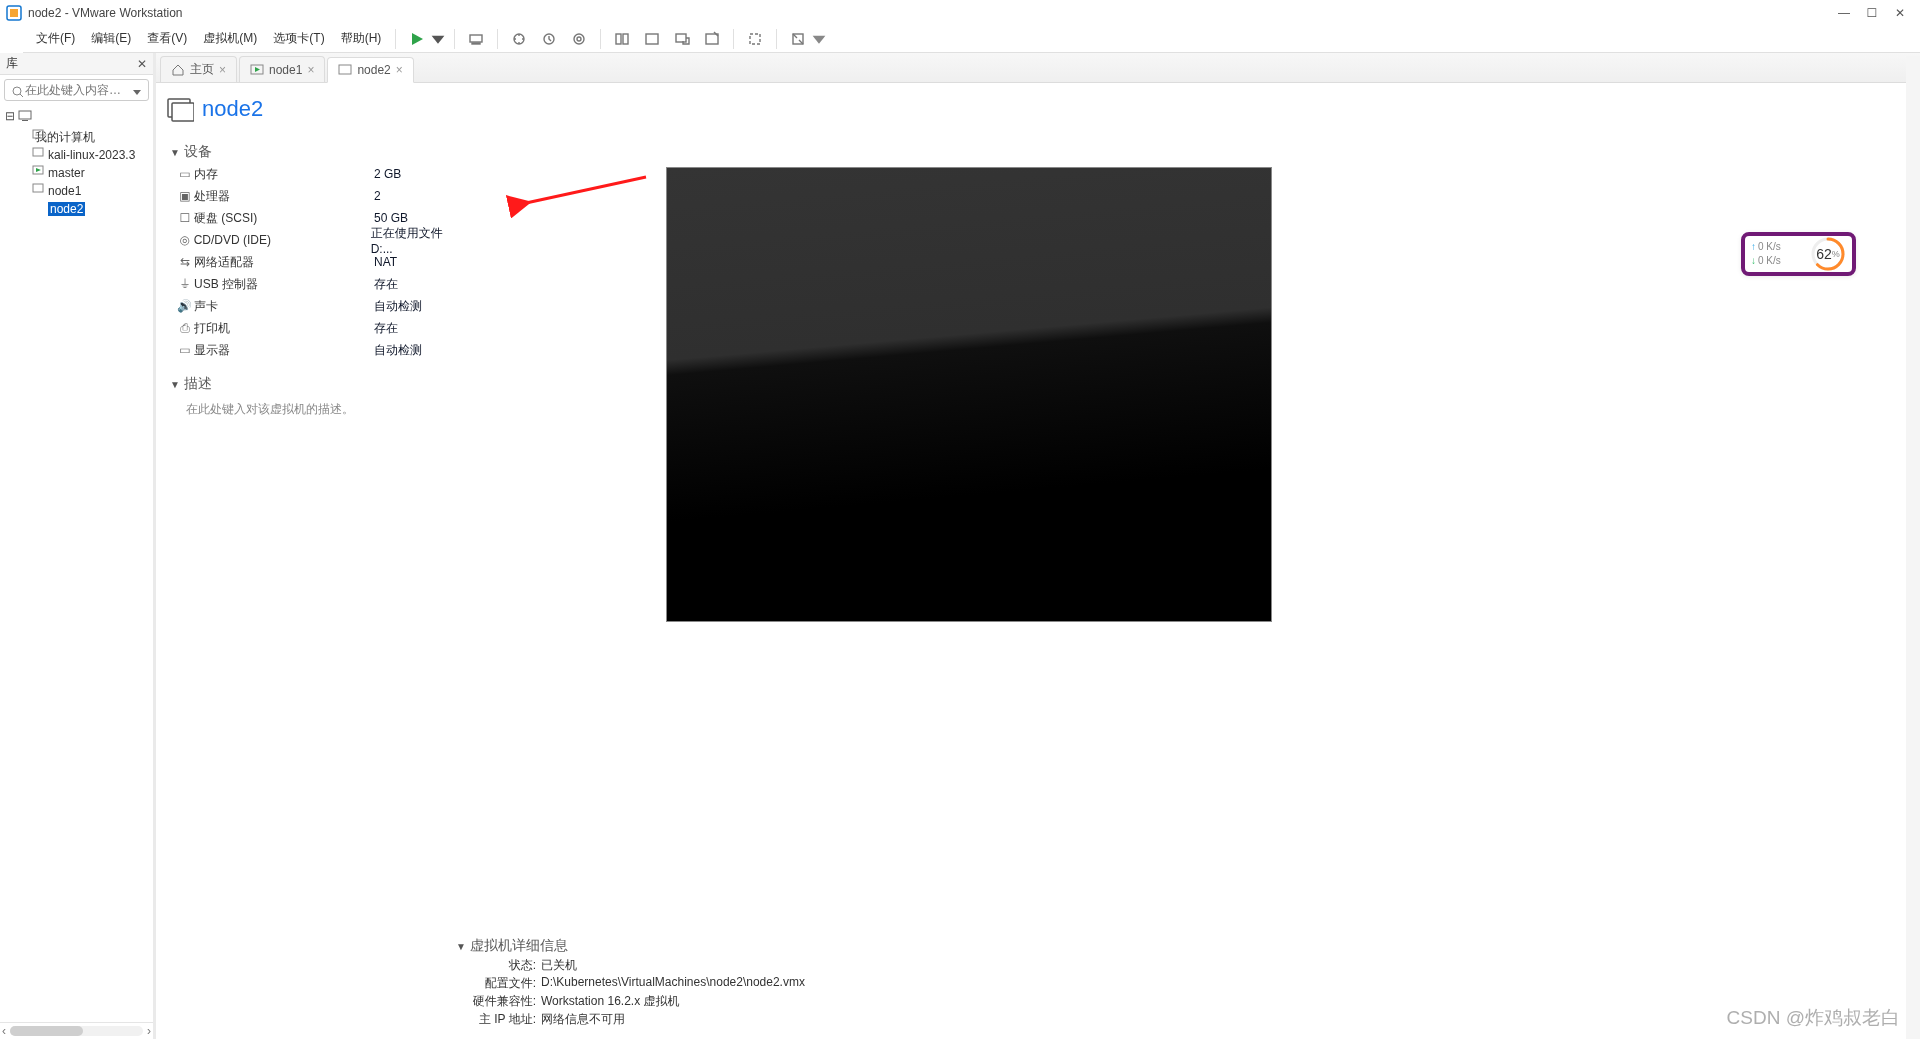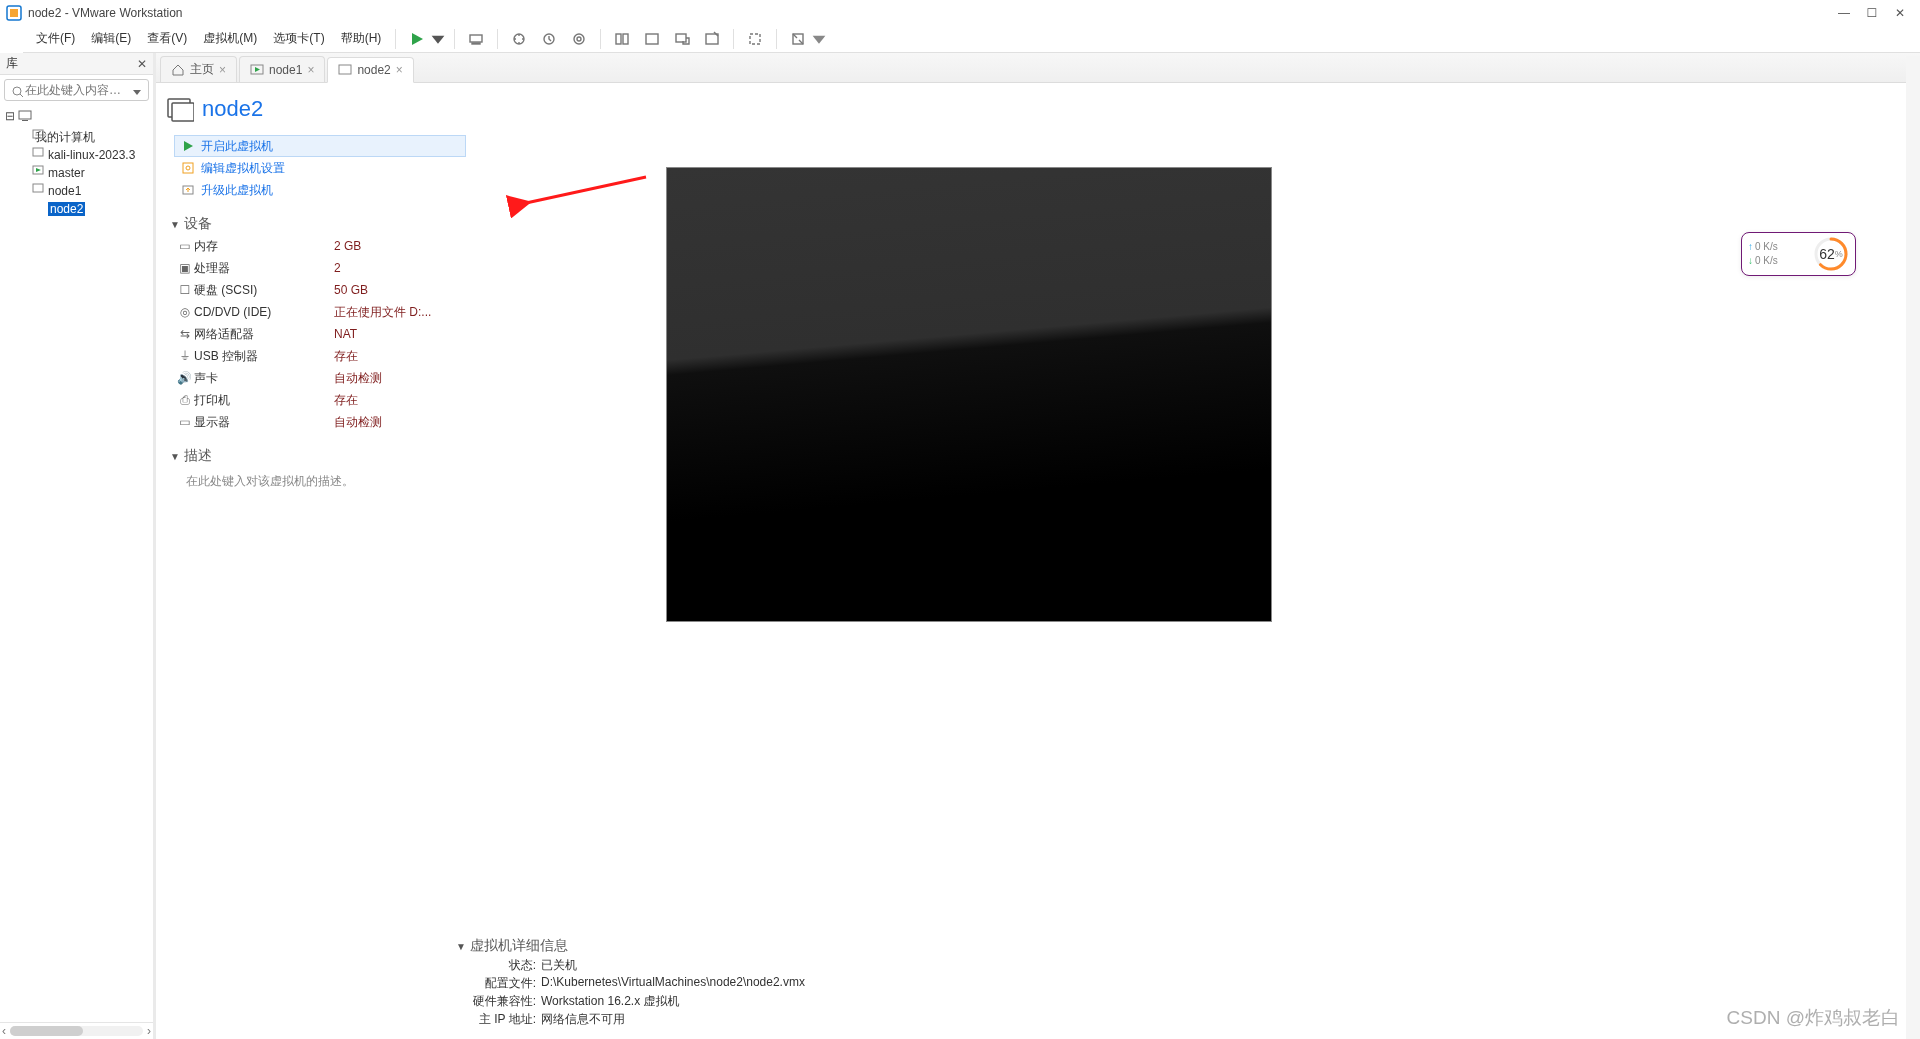--- a/index.html
+++ b/index.html
@@ -161,21 +161,21 @@
 .vm-actions .action .a-icon { width:14px;height:14px; }
 .section-header {
   display:flex; align-items:center; gap:4px; margin:14px 0 2px 4px;
 }
 .section-header .tri { color:#555; font-size:10px;}
 .section-header .lbl { color:#5a5a5a; font-size:14px;}
 .dev-table { margin-left: 10px; }
 .dev-row { display:flex; align-items:center; height:22px; }
 .dev-row .dicon { width:18px; display:flex; justify-content:center; color:#666;}
 .dev-row .dname { width:140px; color:#333;}
-.dev-row .dval { color:#7f1d1d;}
+.dev-row .dval { color:#0f172a;margin-left:40px;}
 .desc-text { margin:6px 0 0 20px; color:#888;}
 .vm-right { flex:1; position:relative; }
 .vm-preview {
   position:absolute;
   left: 200px; top: 78px;
   width: 606px; height: 455px;
   border:1px solid #888;
   background: linear-gradient(175deg, #343434 0%, #2f2f2f 38%, #0f0f0f 41%, #000 70%, #000 100%);
 }
 
@@ -195,21 +195,21 @@
   width: 140px; height: 40px;
   pointer-events: none;
 }
 .anno-arrow svg { width:100%; height:100%; overflow:visible;}
 
 .net-widget {
   position:absolute;
   right: 64px; top: 232px;
   width: 115px; height: 44px;
   background:#fff;
-  border:1px solid #701a75;
+  border:4px solid #701a75;
   border-radius: 8px;
   box-shadow: 0 1px 5px rgba(0,0,0,0.08);
   display:flex; align-items:center; padding:4px 6px;
   gap:6px;
 }
 .net-widget .speeds { font-size:10px; color:#888; line-height:14px;}
 .net-widget .speeds .up::before{content:"↑"; color:#2aa4e5; margin-right:2px;}
 .net-widget .speeds .dn::before{content:"↓"; color:#3bbf6e; margin-right:2px;}
 .net-widget .ring {
   width: 36px; height: 36px; position:relative; margin-left:auto;
@@ -442,42 +442,20 @@
     <div class="vm-page">
       <div class="vm-left">
         <div class="vm-title-row">
           <span class="big-icon">
             <svg viewBox="0 0 28 28">
                 <rect x="2" y="4" width="22" height="18" rx="1" fill="none" stroke="#555" stroke-width="1.5"></rect>
                 <rect x="6" y="8" width="22" height="18" rx="1" fill="#fff" stroke="#555" stroke-width="1.5"></rect>
               </svg>
           </span>
           <span class="vm-name">node2</span>
-        </div>
-        <div class="vm-actions">
-          <div class="action highlight">
-            <svg class="a-icon" viewBox="0 0 14 14">
-                <polygon points="3,2 12,7 3,12" fill="#2fa34a"></polygon>
-              </svg>
-            <span>开启此虚拟机</span>
-          </div>
-          <div class="action">
-            <svg class="a-icon" viewBox="0 0 14 14">
-                <rect x="2" y="2" width="10" height="10" fill="none" stroke="#f0a020"></rect>
-                <circle cx="7" cy="7" r="2" fill="none" stroke="#f0a020"></circle>
-              </svg>
-            <span>编辑虚拟机设置</span>
-          </div>
-          <div class="action">
-            <svg class="a-icon" viewBox="0 0 14 14">
-                <rect x="2" y="3" width="10" height="8" fill="none" stroke="#888"></rect>
-                <path d="M7 9V5M5 7l2-2 2 2" fill="none" stroke="#f0a020"></path>
-              </svg>
-            <span>升级此虚拟机</span>
-          </div>
         </div>
 
         <div class="section-header">
           <span class="tri">▼</span>
           <span class="lbl">设备</span>
         </div>
         <div class="dev-table">
           <div class="dev-row">
               <span class="dicon">▭</span>
               <span class="dname">内存</span>

